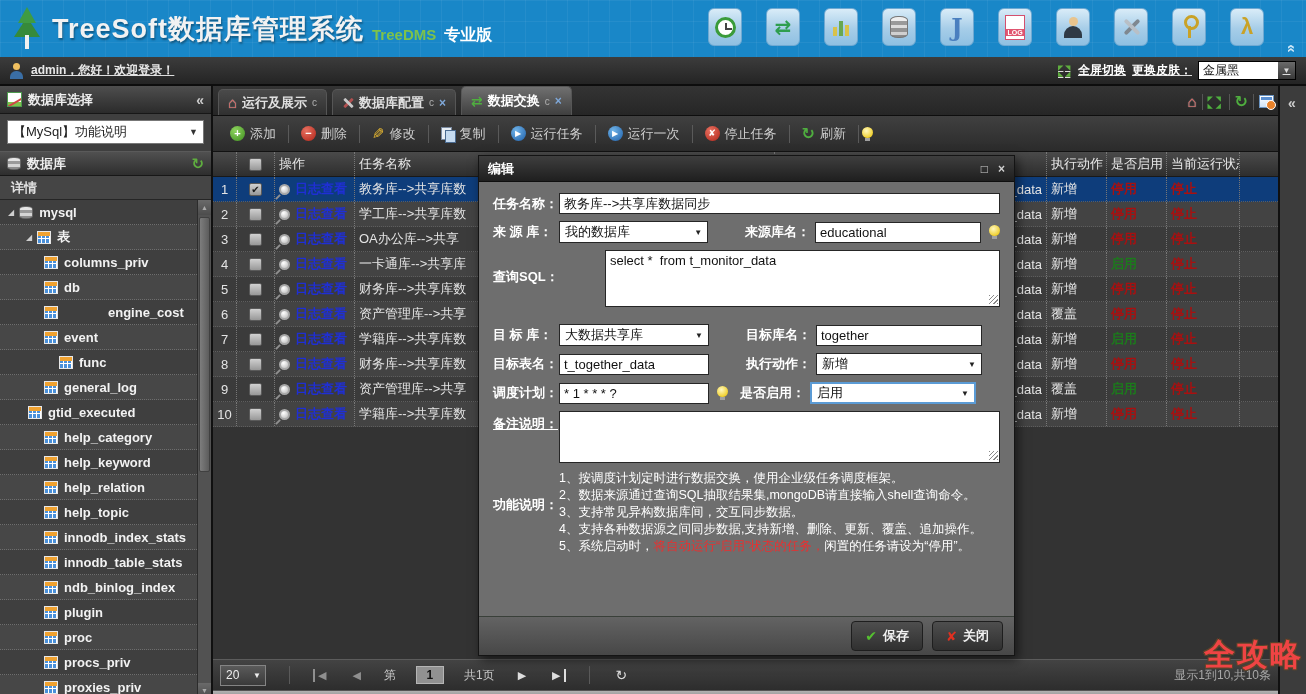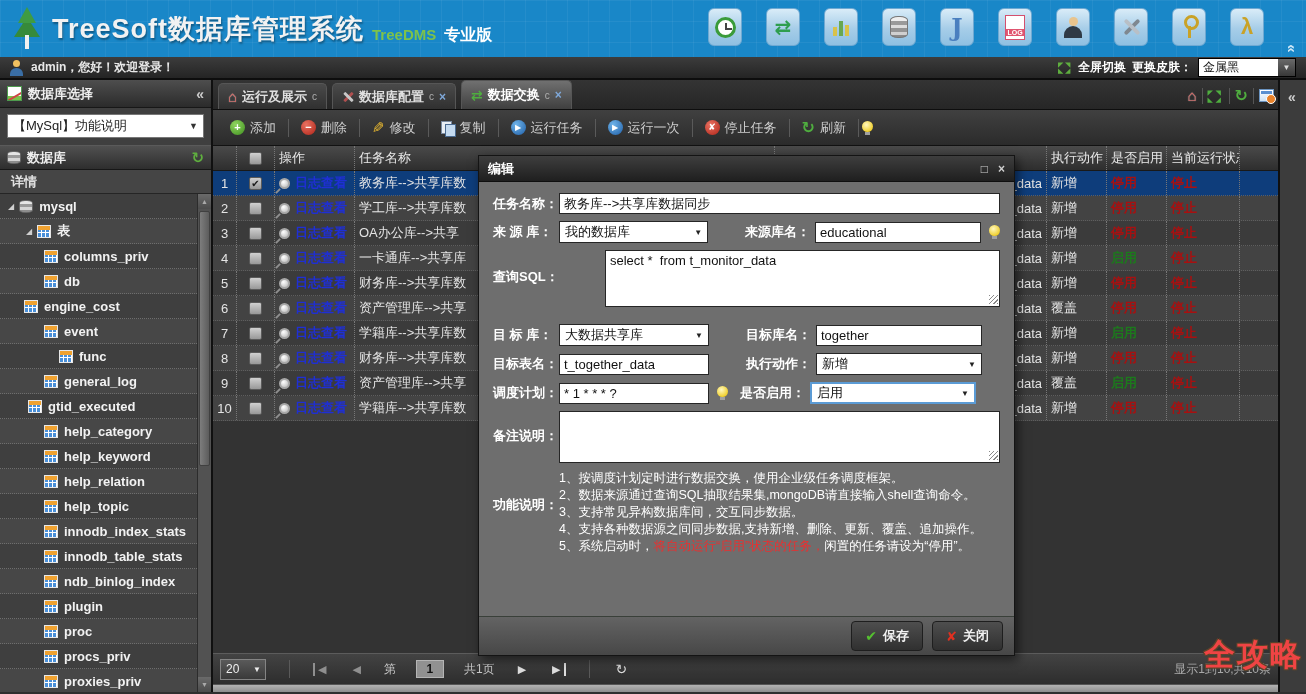--- a/index.html
+++ b/index.html
@@ -39,22 +39,22 @@
   .icon-tools span { position:absolute; left:10px; top:1px; width:4px; height:20px; background:#9aa0a6; border-radius:2px; }
   .icon-tools span:first-child { transform:rotate(45deg); background:#7f8890; }
   .icon-tools span:last-child { transform:rotate(-45deg); background:#b8bfc6; }
   .icon-key { width:14px; height:24px; position:relative; }
   .icon-key::before { content:""; position:absolute; left:2px; top:0; width:9px; height:9px; border:3px solid #c9a227; border-radius:50%; }
   .icon-key::after { content:""; position:absolute; left:6px; top:11px; width:3px; height:12px; background:#c9a227; }
   .icon-walker { color:#c9a227; font-weight:bold; font-size:22px; line-height:1; }
   .banner-collapse { position:absolute; right:10px; bottom:0px; color:#cfe8f8; font-size:15px; font-weight:bold; transform:rotate(90deg); }
 
   
-  .userbar { height:23px; background:linear-gradient(#3c3c3c,#242424); border-bottom:2px solid #0d0d0d;
-    display:flex; align-items:center; padding:0 10px; }
+  .userbar { height:29px; background:linear-gradient(#3c3c3c,#242424); border-bottom:2px solid #0d0d0d;
+    display:flex; align-items:center; padding:0 10px;text-decoration:underline; }
   .avatar { width:13px; height:16px; position:relative; margin-right:8px; }
   .avatar::before { content:""; position:absolute; left:3px; top:0; width:7px; height:7px; border-radius:50%; background:#f0c060; }
   .avatar::after { content:""; position:absolute; left:0; top:8px; width:13px; height:8px; border-radius:6px 6px 0 0; background:#3a6ea5; }
   .welcome { font-weight:bold; color:#e8e8e8; }
   .userbar-right { margin-left:auto; display:flex; align-items:center; gap:6px; }
   .fs-icon { display:grid; grid-template-columns:7px 7px; line-height:6px; font-size:7px; color:#5fae3f; }
   .skin-select { width:98px; height:19px; background:#fff; color:#111; display:flex; align-items:center; border:1px solid #000; }
   .skin-select .txt { flex:1; padding:0 4px; font-size:12px; }
   .skin-select .arr { width:17px; height:100%; background:linear-gradient(#6a6a6a,#383838); color:#ddd; font-size:8px; display:flex; align-items:center; justify-content:center; }
 
@@ -313,21 +313,21 @@
               <span>表</span>
             </div>
             <div class="tree-item" style="padding-left: 44px;">
               <span class="tbl-icon"></span>
               <span>columns_priv</span>
             </div>
             <div class="tree-item" style="padding-left: 44px;">
               <span class="tbl-icon"></span>
               <span>db</span>
             </div>
-            <div class="tree-item" style="padding-left: 24px;">
+            <div class="tree-item" style="padding-left: 44px; gap: 44px;">
               <span class="tbl-icon"></span>
               <span>engine_cost</span>
             </div>
             <div class="tree-item" style="padding-left: 44px;">
               <span class="tbl-icon"></span>
               <span>event</span>
             </div>
             <div class="tree-item" style="padding-left: 59px;">
               <span class="tbl-icon"></span>
               <span>func</span>
@@ -719,21 +719,21 @@
         <span class="flabel">调度计划：</span>
         <input class="tin w-150" value="* 1 * * * ?" style="">
         <span class="bulb" style="margin-left:8px;"></span>
         <span class="flabel2" style="margin-left:11px;">是否启用：</span>
         <div class="fsel focus w-166" style="margin-left:5px;">
           <span class="txt">启用</span>
           <span class="car">▼</span>
         </div>
       </div>
       <div class="frow" style="align-items:flex-start;">
-        <span class="flabel" style="margin-top:16px;">备注说明：</span>
+        <span class="flabel" style="margin-top:4px;text-decoration:underline;">备注说明：</span>
         <span class="ta-wrap">
           <textarea class="fta" rows="3" style="height: 52px;"></textarea>
           <span class="ta-grip"></span>
         </span>
       </div>
       <div class="desc-wrap">
         <span class="flabel" style="margin-top:26px;">功能说明：</span>
         <div class="desc-lines" id="desc-lines">
             <div class="desc-line"><span>1、按调度计划定时进行数据交换，使用企业级任务调度框架。</span></div>
             <div class="desc-line"><span>2、数据来源通过查询SQL抽取结果集,mongoDB请直接输入shell查询命令。</span></div>

